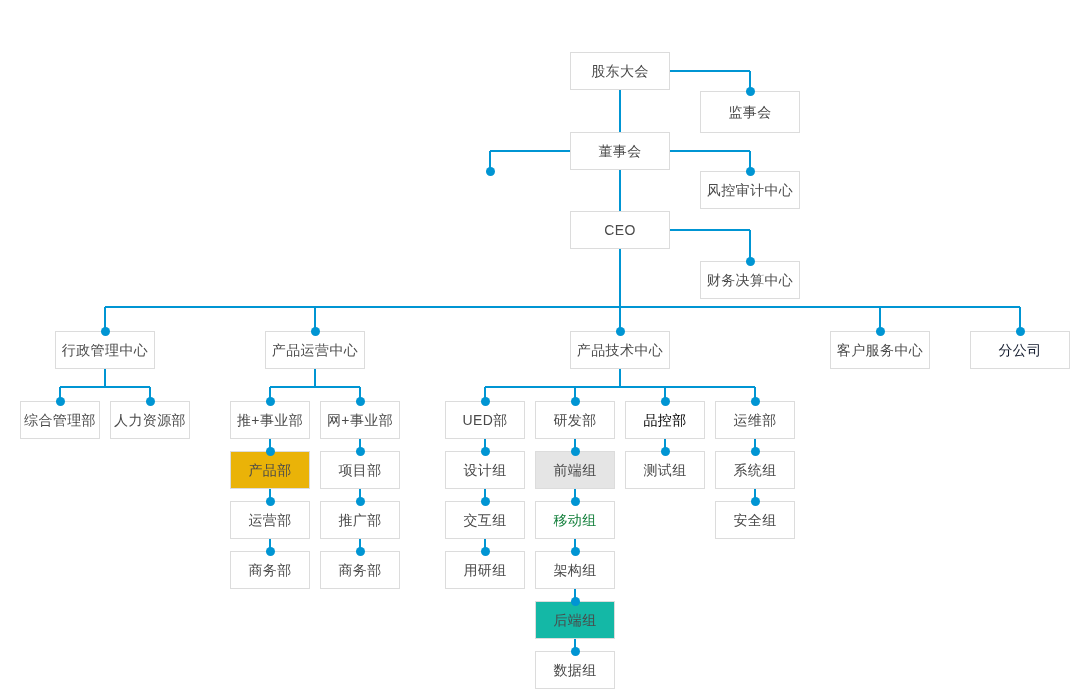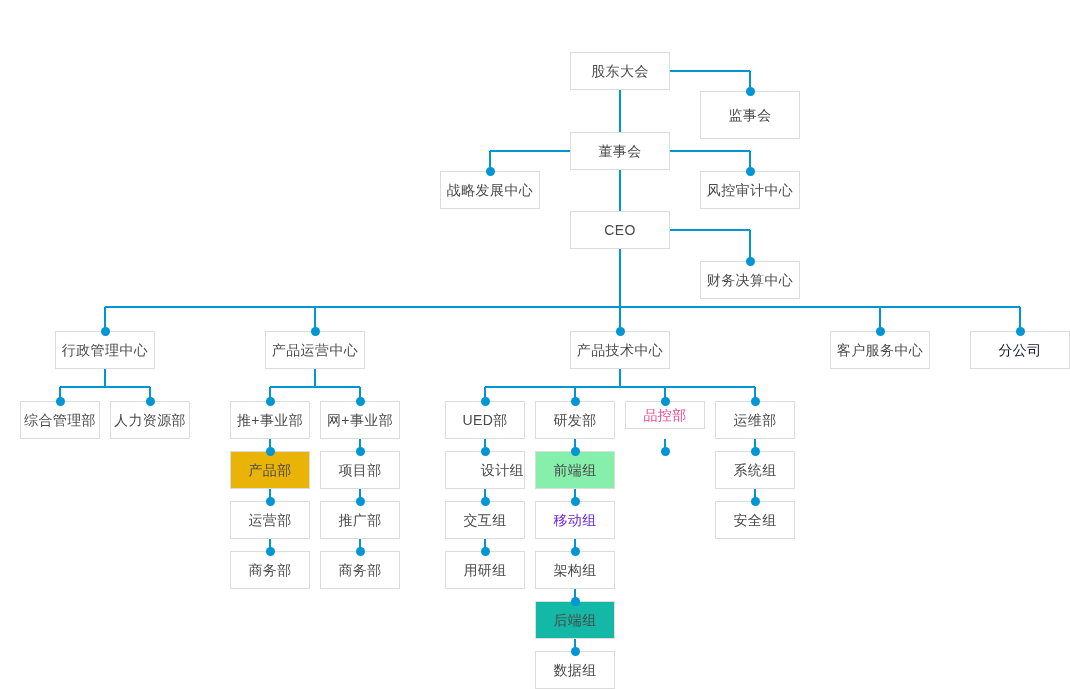--- a/index.html
+++ b/index.html
@@ -138,29 +138,26 @@
     <div class="dot" style="left: 570.5px; top: 496.5px; background: rgb(0, 149, 211);"></div>
     <div class="dot" style="left: 570.5px; top: 546.5px; background: rgb(0, 149, 211);"></div>
     <div class="dot" style="left: 570.5px; top: 596.5px; background: rgb(0, 149, 211);"></div>
     <div class="dot" style="left: 570.5px; top: 646.5px; background: rgb(0, 149, 211);"></div>
     <div class="dot" style="left: 660.5px; top: 446.5px; background: rgb(0, 149, 211);"></div>
     <div class="dot" style="left: 750.5px; top: 446.5px; background: rgb(0, 149, 211);"></div>
     <div class="dot" style="left: 750.5px; top: 496.5px; background: rgb(0, 149, 211);"></div>
     <div class="node" style="left: 570px; top: 52px; width: 100px; height: 38px; border-color: rgb(220, 220, 220); background: rgb(255, 255, 255); color: rgb(74, 74, 74); align-items: center;">
       <span class="node-label">股东大会</span>
     </div>
-    <div class="node" style="left: 700px; top: 91px; width: 100px; height: 48px; border-color: rgb(220, 220, 220); background: rgb(255, 255, 255); color: rgb(74, 74, 74);">
+    <div class="node" style="left: 700px; top: 91px; width: 100px; height: 42px; border-color: rgb(220, 220, 220); background: rgb(255, 255, 255); color: rgb(74, 74, 74);">
       <span class="node-label">监事会</span>
     </div>
     <div class="node" style="left: 570px; top: 132px; width: 100px; height: 38px; border-color: rgb(220, 220, 220); background: rgb(255, 255, 255); color: rgb(74, 74, 74);">
       <span class="node-label">董事会</span>
     </div>
-    <div class="node" style="left: 440px; top: 171px; width: 100px; height: 38px; border-color: rgb(220, 220, 220); background: rgb(255, 255, 255); color: rgb(74, 74, 74);">
-      <span class="node-label">战略发展中心</span>
-    </div>
     <div class="node" style="left: 700px; top: 171px; width: 100px; height: 38px; border-color: rgb(220, 220, 220); background: rgb(255, 255, 255); color: rgb(74, 74, 74);">
       <span class="node-label">风控审计中心</span>
     </div>
     <div class="node" style="left: 570px; top: 211px; width: 100px; height: 38px; border-color: rgb(220, 220, 220); background: rgb(255, 255, 255); color: rgb(74, 74, 74);">
       <span class="node-label">CEO</span>
     </div>
     <div class="node" style="left: 700px; top: 261px; width: 100px; height: 38px; border-color: rgb(220, 220, 220); background: rgb(255, 255, 255); color: rgb(74, 74, 74);">
       <span class="node-label">财务决算中心</span>
     </div>
     <div class="node" style="left: 55px; top: 331px; width: 100px; height: 38px; border-color: rgb(220, 220, 220); background: rgb(255, 255, 255); color: rgb(74, 74, 74);">
@@ -204,49 +201,52 @@
     </div>
     <div class="node" style="left: 320px; top: 501px; width: 80px; height: 38px; border-color: rgb(220, 220, 220); background: rgb(255, 255, 255); color: rgb(74, 74, 74);">
       <span class="node-label">推广部</span>
     </div>
     <div class="node" style="left: 320px; top: 551px; width: 80px; height: 38px; border-color: rgb(220, 220, 220); background: rgb(255, 255, 255); color: rgb(74, 74, 74);">
       <span class="node-label">商务部</span>
     </div>
     <div class="node" style="left: 445px; top: 401px; width: 80px; height: 38px; border-color: rgb(220, 220, 220); background: rgb(255, 255, 255); color: rgb(74, 74, 74);">
       <span class="node-label">UED部</span>
     </div>
-    <div class="node" style="left: 445px; top: 451px; width: 80px; height: 38px; border-color: rgb(220, 220, 220); background: rgb(255, 255, 255); color: rgb(74, 74, 74); justify-content: flex-end;">
+    <div class="node" style="left: 445px; top: 451px; width: 80px; height: 38px; border-color: rgb(220, 220, 220); background: rgb(255, 255, 255); color: rgb(74, 74, 74);">
       <span class="node-label">设计组</span>
     </div>
     <div class="node" style="left: 445px; top: 501px; width: 80px; height: 38px; border-color: rgb(220, 220, 220); background: rgb(255, 255, 255); color: rgb(74, 74, 74);">
       <span class="node-label">交互组</span>
     </div>
     <div class="node" style="left: 445px; top: 551px; width: 80px; height: 38px; border-color: rgb(220, 220, 220); background: rgb(255, 255, 255); color: rgb(74, 74, 74);">
       <span class="node-label">用研组</span>
     </div>
     <div class="node" style="left: 535px; top: 401px; width: 80px; height: 38px; border-color: rgb(220, 220, 220); background: rgb(255, 255, 255); color: rgb(74, 74, 74);">
       <span class="node-label">研发部</span>
     </div>
-    <div class="node" style="left: 535px; top: 451px; width: 80px; height: 38px; border-color: rgb(220, 220, 220); background: #86efac; color: rgb(74, 74, 74);">
+    <div class="node" style="left: 535px; top: 451px; width: 80px; height: 38px; border-color: rgb(220, 220, 220); background: #e5e5e5; color: rgb(74, 74, 74);">
       <span class="node-label">前端组</span>
     </div>
-    <div class="node" style="left: 535px; top: 501px; width: 80px; height: 38px; border-color: rgb(220, 220, 220); background: rgb(255, 255, 255); color: #6d28d9;">
+    <div class="node" style="left: 535px; top: 501px; width: 80px; height: 38px; border-color: rgb(220, 220, 220); background: rgb(255, 255, 255); color: #15803d;">
       <span class="node-label">移动组</span>
     </div>
     <div class="node" style="left: 535px; top: 551px; width: 80px; height: 38px; border-color: rgb(220, 220, 220); background: rgb(255, 255, 255); color: rgb(74, 74, 74);">
       <span class="node-label">架构组</span>
     </div>
     <div class="node" style="left: 535px; top: 601px; width: 80px; height: 38px; border-color: rgb(220, 220, 220); background: #14b8a6; color: rgb(74, 74, 74);">
       <span class="node-label">后端组</span>
     </div>
     <div class="node" style="left: 535px; top: 651px; width: 80px; height: 38px; border-color: rgb(220, 220, 220); background: rgb(255, 255, 255); color: rgb(74, 74, 74);">
       <span class="node-label">数据组</span>
     </div>
-    <div class="node" style="left: 625px; top: 401px; width: 80px; height: 28px; border-color: rgb(220, 220, 220); background: rgb(255, 255, 255); color: #ec4899;">
+    <div class="node" style="left: 625px; top: 401px; width: 80px; height: 38px; border-color: rgb(220, 220, 220); background: rgb(255, 255, 255); color: #000000;">
       <span class="node-label">品控部</span>
+    </div>
+    <div class="node" style="left: 625px; top: 451px; width: 80px; height: 38px; border-color: rgb(220, 220, 220); background: rgb(255, 255, 255); color: rgb(74, 74, 74);">
+      <span class="node-label">测试组</span>
     </div>
     <div class="node" style="left: 715px; top: 401px; width: 80px; height: 38px; border-color: rgb(220, 220, 220); background: rgb(255, 255, 255); color: rgb(74, 74, 74); align-items: center;">
       <span class="node-label">运维部</span>
     </div>
     <div class="node" style="left: 715px; top: 451px; width: 80px; height: 38px; border-color: rgb(220, 220, 220); background: rgb(255, 255, 255); color: rgb(74, 74, 74);">
       <span class="node-label">系统组</span>
     </div>
     <div class="node" style="left: 715px; top: 501px; width: 80px; height: 38px; border-color: rgb(220, 220, 220); background: rgb(255, 255, 255); color: rgb(74, 74, 74);">
       <span class="node-label">安全组</span>
     </div>

